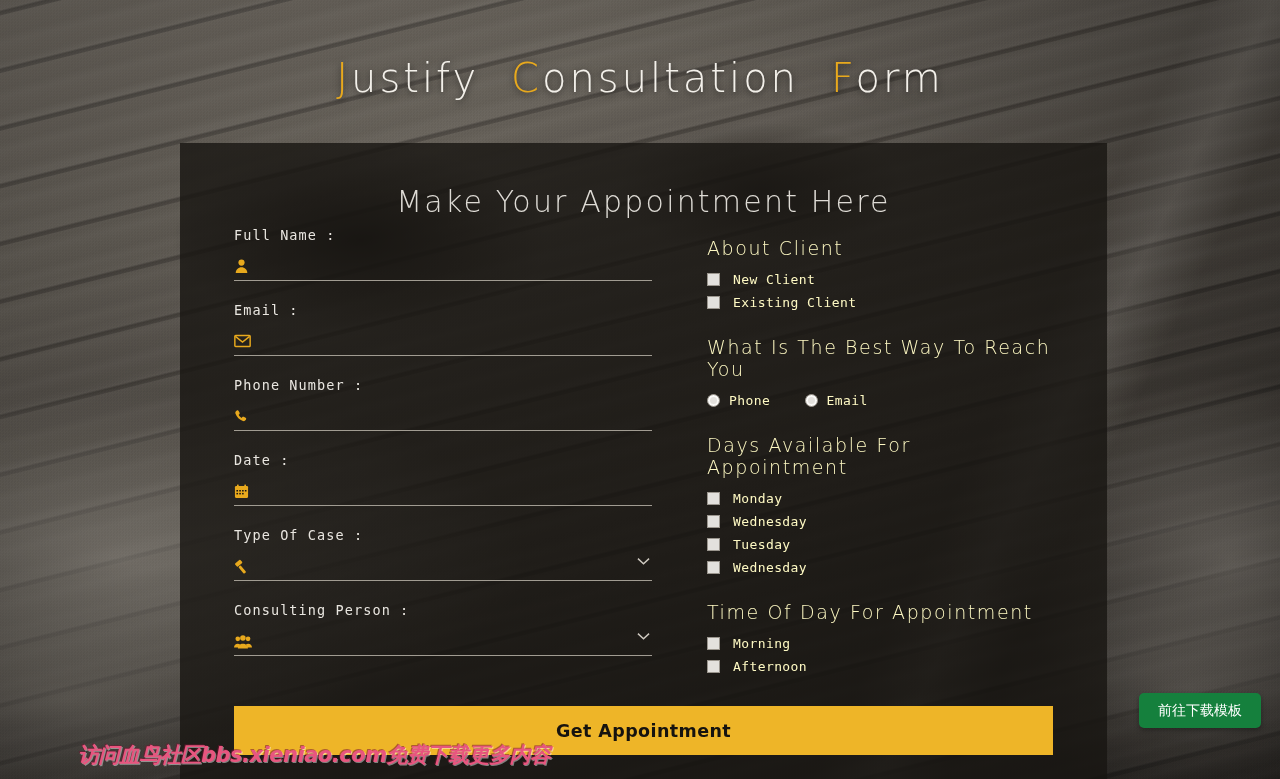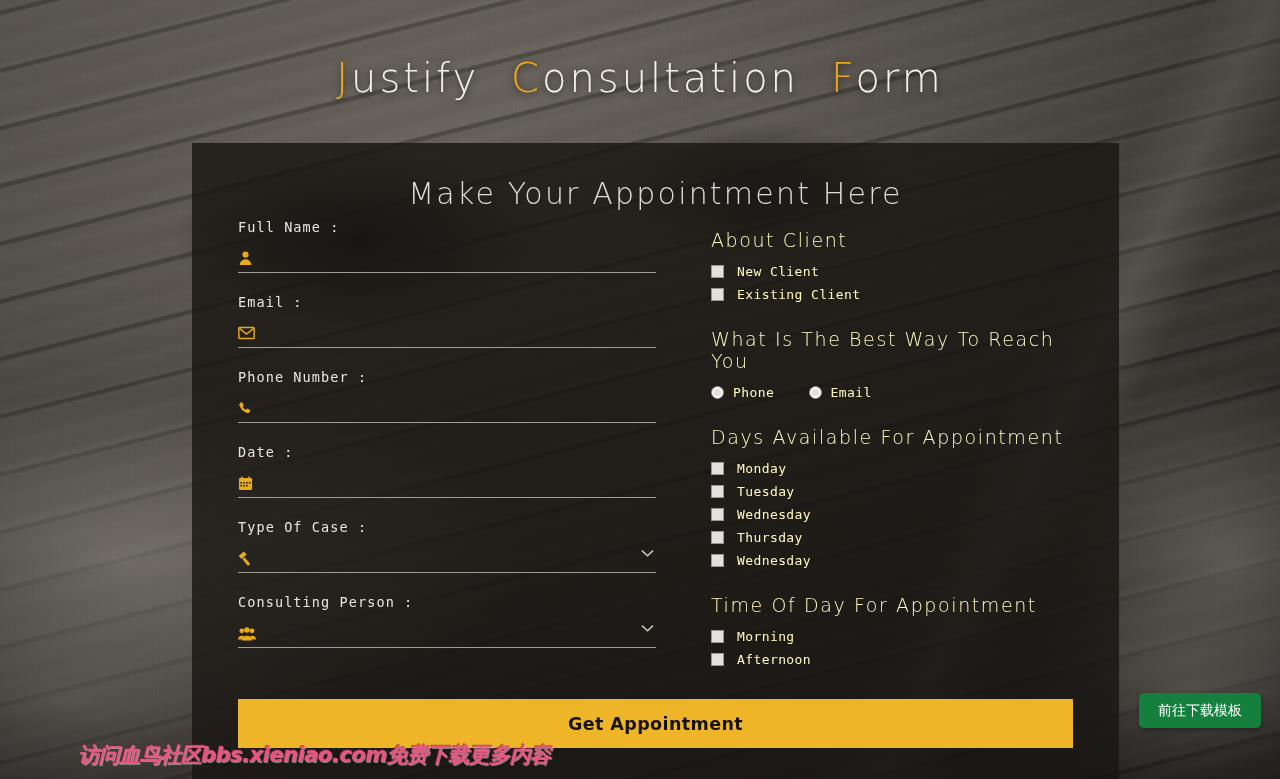--- a/index.html
+++ b/index.html
@@ -88,28 +88,28 @@
   .page-title .cap {
     color: #e8a91d;
   }
   .page-title .word {
     margin: 0 16px;
   }
 
   
   .form-panel {
     position: absolute;
-    left: 192px;
+    left: 180px;
     top: 143px;
     width: 927px;
     height: 636px;
     background: rgba(24, 21, 17, 0.80);
     z-index: 4;
     box-sizing: border-box;
-    padding: 0;
+    padding: 8px;
     overflow: hidden;
   }
   .form-heading {
     margin: 33px 0 0 0;
     text-align: center;
     font-family: "DejaVu Sans", sans-serif;
     font-weight: 300;
     font-size: 30px;
     letter-spacing: 2.2px;
     color: #dedbd5;
@@ -442,29 +442,25 @@
         </div>
 
         <div class="group" style="margin-top:22px;">
           <div class="group-title">Days Available For Appointment</div>
           <div class="opt-row">
             <span class="opt-box"></span>
             <span class="opt-label">Monday</span>
           </div>
           <div class="opt-row">
             <span class="opt-box"></span>
+            <span class="opt-label">Wednesday</span>
+          </div>
+          <div class="opt-row">
+            <span class="opt-box"></span>
             <span class="opt-label">Tuesday</span>
-          </div>
-          <div class="opt-row">
-            <span class="opt-box"></span>
-            <span class="opt-label">Wednesday</span>
-          </div>
-          <div class="opt-row">
-            <span class="opt-box"></span>
-            <span class="opt-label">Thursday</span>
           </div>
           <div class="opt-row">
             <span class="opt-box"></span>
             <span class="opt-label">Wednesday</span>
           </div>
         </div>
 
         <div class="group" style="margin-top:22px;">
           <div class="group-title">Time Of Day For Appointment</div>
           <div class="opt-row">

